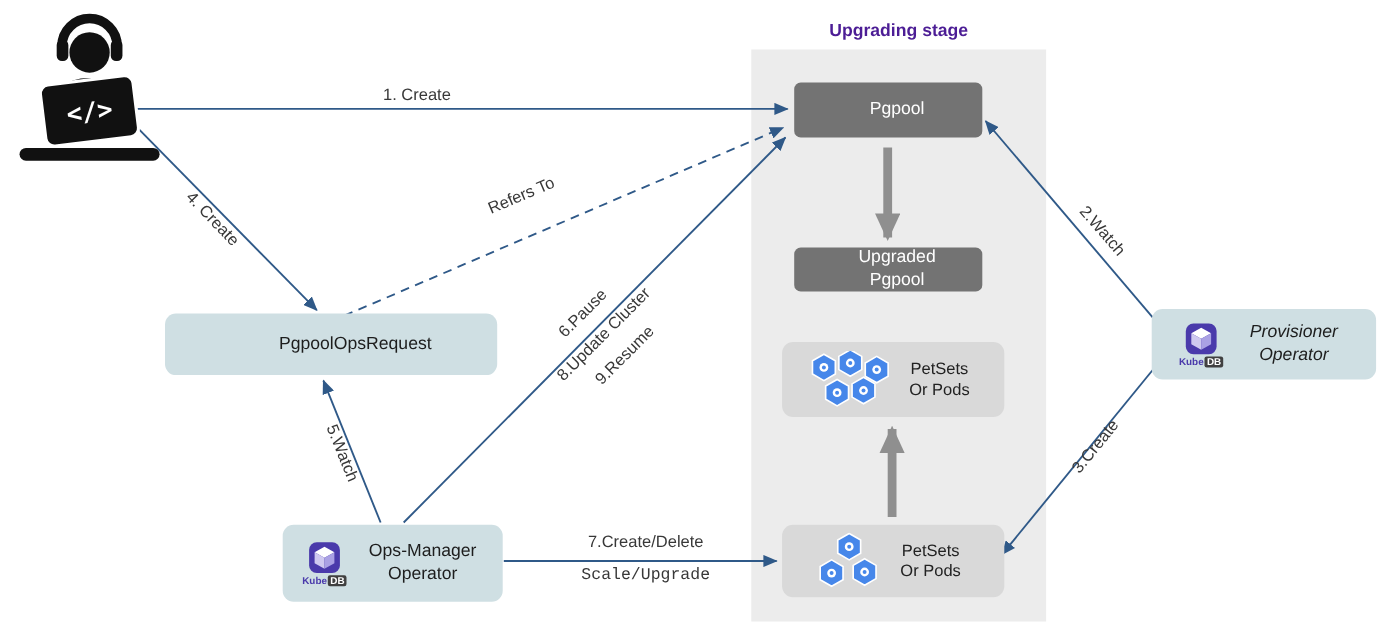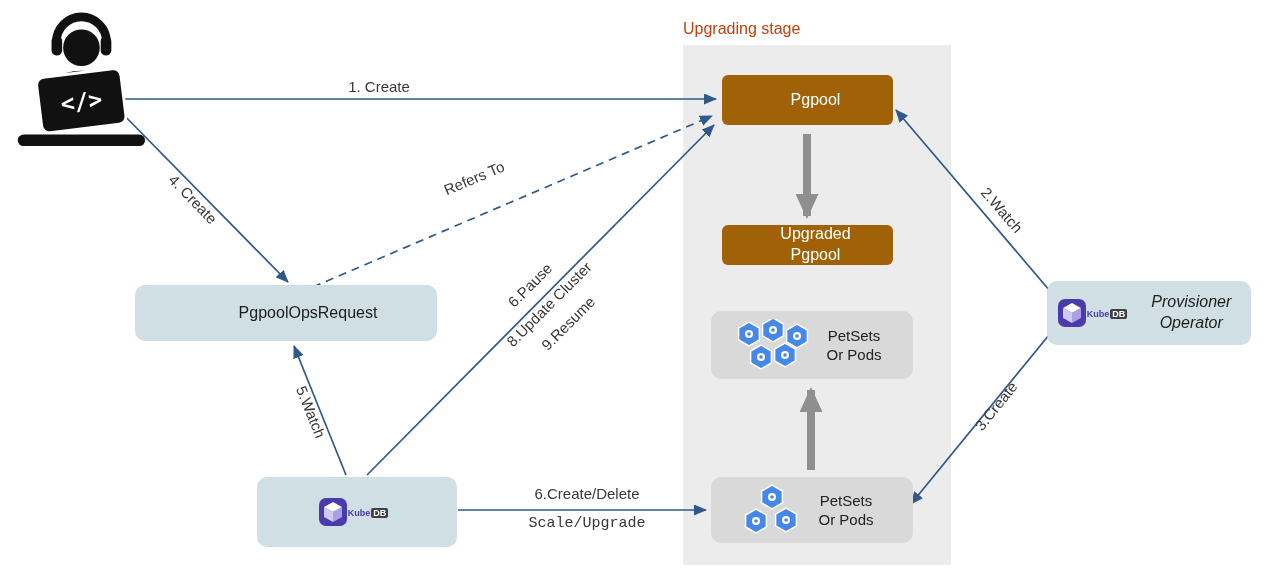--- a/index.html
+++ b/index.html
@@ -2,47 +2,47 @@
 <html><head>
 <meta charset="utf-8">
 <style>
   html,body { margin:0; padding:0; background:#ffffff; }
   .stage {
     position:relative; width:1266px; height:582px; background:#ffffff;
     font-family:"Liberation Sans", sans-serif; overflow:hidden;
   }
   .panel { position:absolute; left:683px; top:45px; width:268px; height:520px; background:#ececec; }
   .stage-title {
-    position:absolute; left:683px; top:20px; width:268px; text-align:left;
-    font-size:16px; font-weight:normal; color:#c2410c;
+    position:absolute; left:683px; top:20px; width:268px; text-align:center;
+    font-size:16px; font-weight:bold; color:#4c1d95;
   }
   .arrow-svg { position:absolute; left:0; top:0; width:1266px; height:582px; pointer-events:none; }
   .box {
     position:absolute; display:flex; align-items:center; justify-content:center;
     text-align:center; box-sizing:border-box;
   }
-  .blue  { background:#a16207; color:#ffffff; border-radius:6px;  font-size:16px;padding-left:16px; }
+  .blue  { background:#737373; color:#ffffff; border-radius:6px;  font-size:16px;padding-left:16px; }
   .teal  { background:#cfdfe3; color:#1d1d1d; border-radius:10px; font-size:16px; }
   .grayb { background:#d9d9d9; color:#222222; border-radius:10px; font-size:15px; }
   .wrap  { line-height:1.3; }
   .lbl {
     position:absolute; font-size:15px; color:#383838; white-space:nowrap;
     transform:translate(-50%,-50%);
   }
   .lbl.rot46  { transform:translate(-50%,-50%) rotate(46deg); }
   .lbl.rotm23 { transform:translate(-50%,-50%) rotate(-23deg); }
   .lbl.rot49  { transform:translate(-50%,-50%) rotate(49deg); }
   .lbl.rotm51 { transform:translate(-50%,-50%) rotate(-51deg); }
   .lbl.rot68  { transform:translate(-50%,-50%) rotate(68deg); }
   .lbl-block {
     position:absolute; font-size:15px; color:#383838; white-space:nowrap;
     text-align:center; line-height:27px;
     transform:translate(-50%,-50%) rotate(-45deg);
   }
-  .logo { display:flex; flex-direction:row; align-items:center; margin-right:8px;justify-content:flex-end; }
+  .logo { display:flex; flex-direction:column; align-items:center; margin-right:8px;justify-content:flex-end; }
   .kdb-word { font-size:9px; font-weight:bold; color:#4a3aab; margin-top:1px; display:flex; align-items:center; }
   .kdb-badge { background:#404040; color:#ffffff; border-radius:2px; padding:0 2px; margin-left:1px; }
   .boxrow { display:flex; align-items:center; justify-content:center; gap:6px; }
 </style>
 </head>
 <body>
 
 <div class="stage">
 
   <div class="panel"></div>
@@ -134,37 +134,38 @@
         </g>
       <g transform="translate(44,36)">
           <polygon points="0,-12 10.4,-6 10.4,6 0,12 -10.4,6 -10.4,-6" fill="#4687ea" stroke="#fff" stroke-width="1.5"></polygon>
           <circle r="4" fill="#fff"></circle>
           <circle r="1.8" fill="#4687ea"></circle>
         </g>
     </svg>
     <div class="wrap" style="width:72px;">PetSets Or Pods</div>
   </div>
 
-  <div class="box teal" style="left:135px;top:285px;width:302px;height:56px;padding-left:44px;">
+  <div class="box teal" style="left:150px;top:285px;width:302px;height:56px;padding-left:44px;">
     <div class="wrap">PgpoolOpsRequest</div>
   </div>
 
   <div class="box teal boxrow" style="left:257px;top:477px;width:200px;height:70px;">
     <div class="logo">
       <svg width="30" height="30" viewBox="0 0 30 30">
         <rect x="1" y="1" width="28" height="28" rx="7" fill="#4a3aab"></rect>
         <polygon points="15,5 24,10 15,15 6,10" fill="#ffffff"></polygon>
         <polygon points="6,10 15,15 15,25 6,20" fill="#cfc9f0"></polygon>
         <polygon points="24,10 15,15 15,25 24,20" fill="#aaa1e4"></polygon>
       </svg>
       <div class="kdb-word">
           <span>Kube</span>
           <span class="kdb-badge">DB</span>
         </div>
     </div>
+    <div class="wrap" style="width:110px;">Ops-Manager Operator</div>
   </div>
 
   <div class="box teal boxrow" style="left:1047px;top:281px;width:204px;height:64px;">
     <div class="logo">
       <svg width="30" height="30" viewBox="0 0 30 30">
         <rect x="1" y="1" width="28" height="28" rx="7" fill="#4a3aab"></rect>
         <polygon points="15,5 24,10 15,15 6,10" fill="#ffffff"></polygon>
         <polygon points="6,10 15,15 15,25 6,20" fill="#cfc9f0"></polygon>
         <polygon points="24,10 15,15 15,25 24,20" fill="#aaa1e4"></polygon>
       </svg>
@@ -180,16 +181,16 @@
   <div class="lbl rot46" style="left:193px;top:199px;">4. Create</div>
   <div class="lbl rotm23" style="left:474px;top:178px;">Refers To</div>
   <div class="lbl rot49" style="left:1002px;top:210px;">2.Watch</div>
   <div class="lbl rotm51" style="left:996px;top:406px;">3.Create</div>
   <div class="lbl rot68" style="left:311px;top:412px;">5.Watch</div>
   <div class="lbl-block" style="left:549px;top:304px;">
     <div>6.Pause</div>
     <div>8.Update Cluster</div>
     <div>9.Resume</div>
   </div>
-  <div class="lbl" style="left:587px;top:493px;">6.Create/Delete</div>
+  <div class="lbl" style="left:587px;top:493px;">7.Create/Delete</div>
   <div class="lbl" style="left:587px;top:523px;font-family:Liberation Mono, monospace;">Scale/Upgrade</div>
 
 </div>
 
 </body></html>

